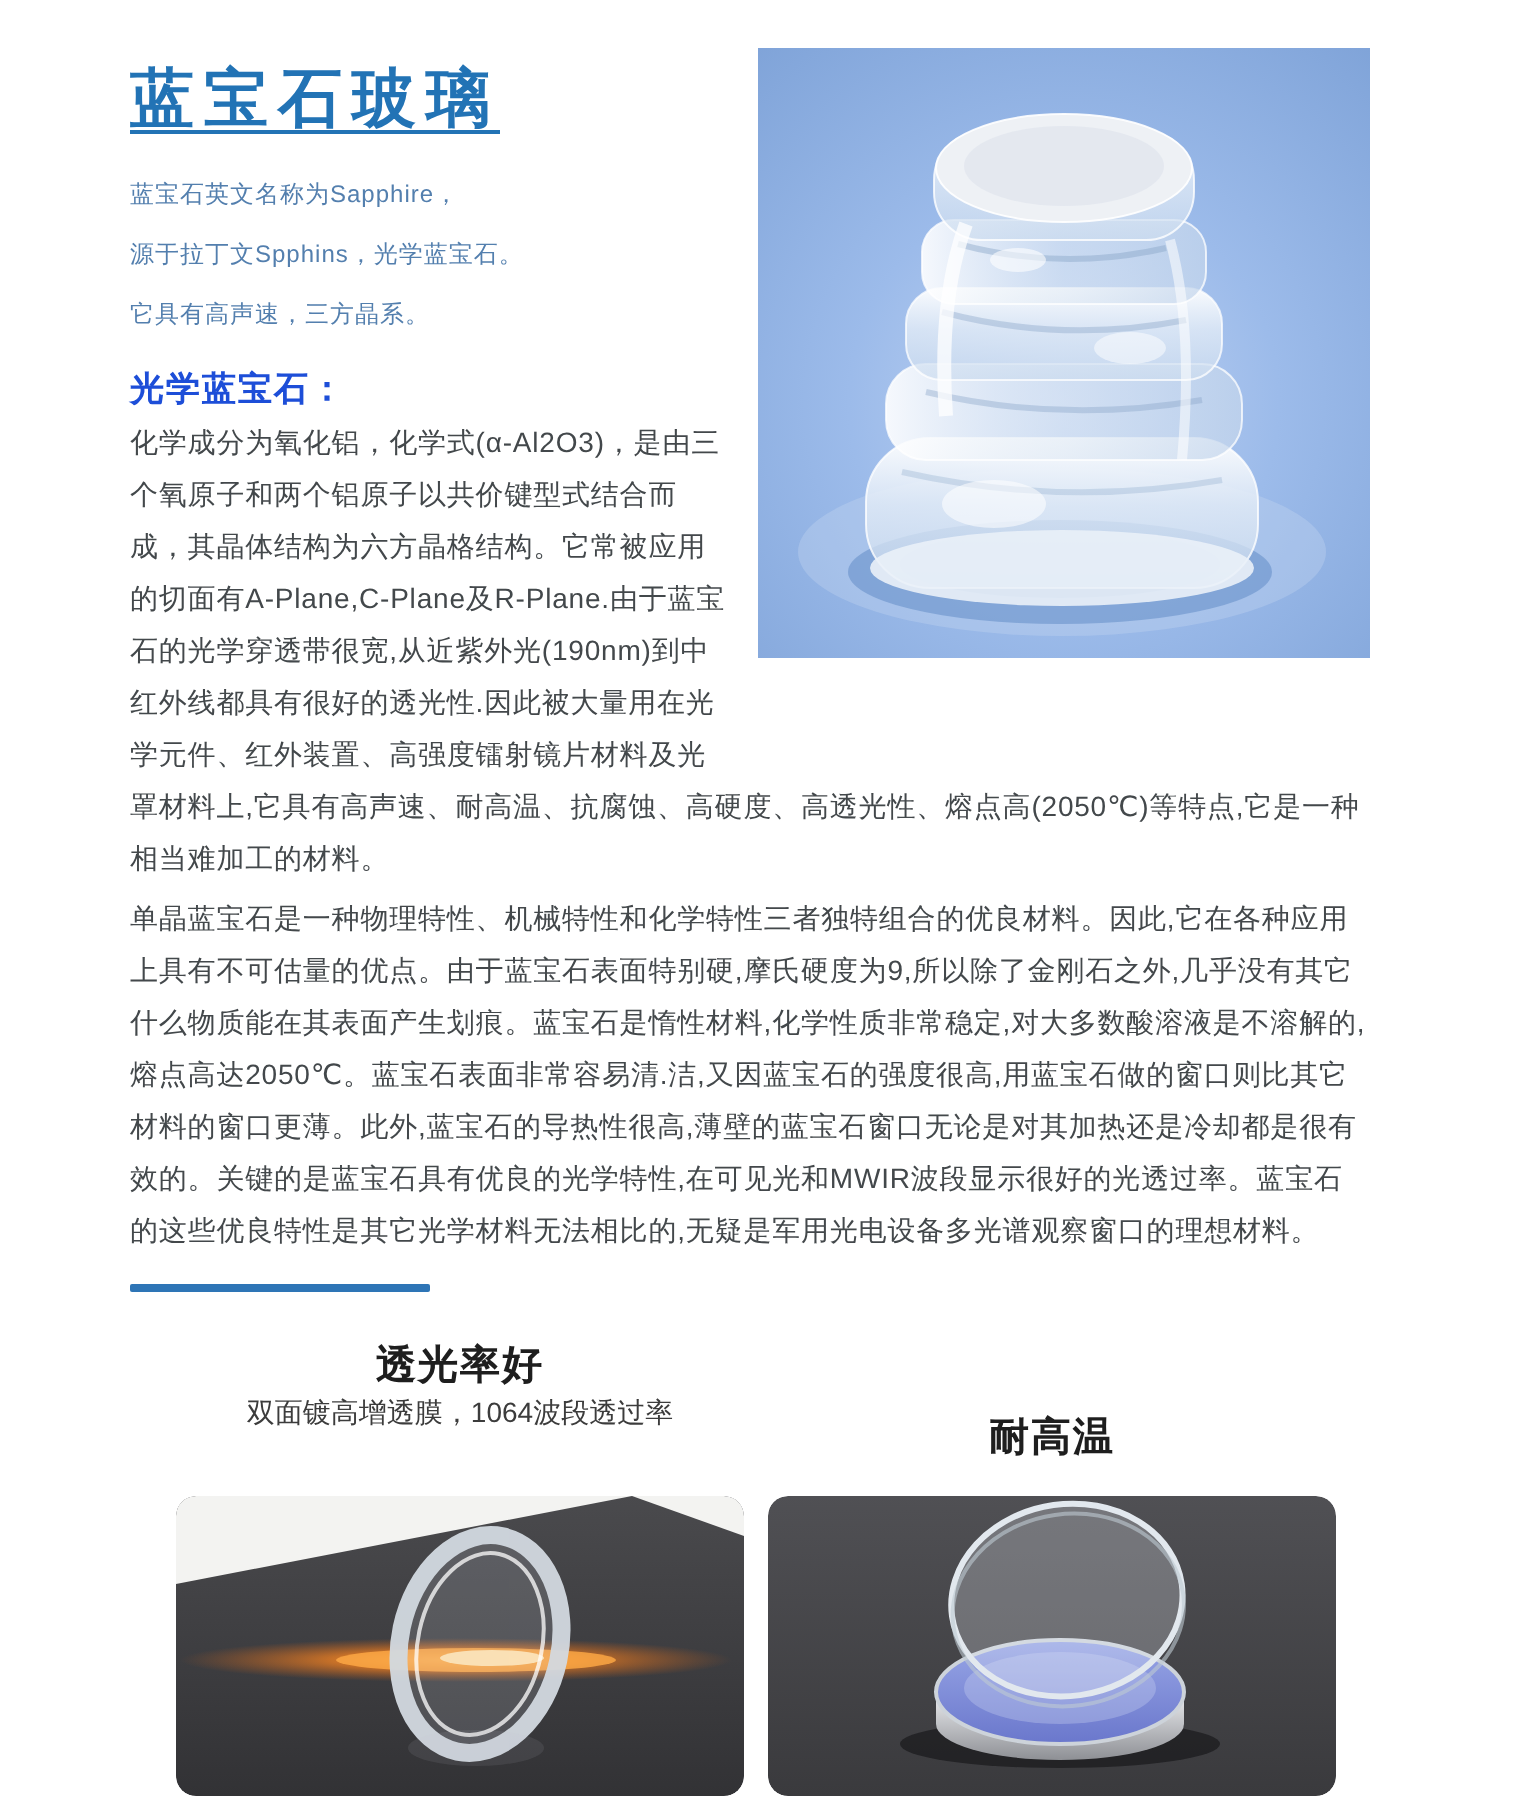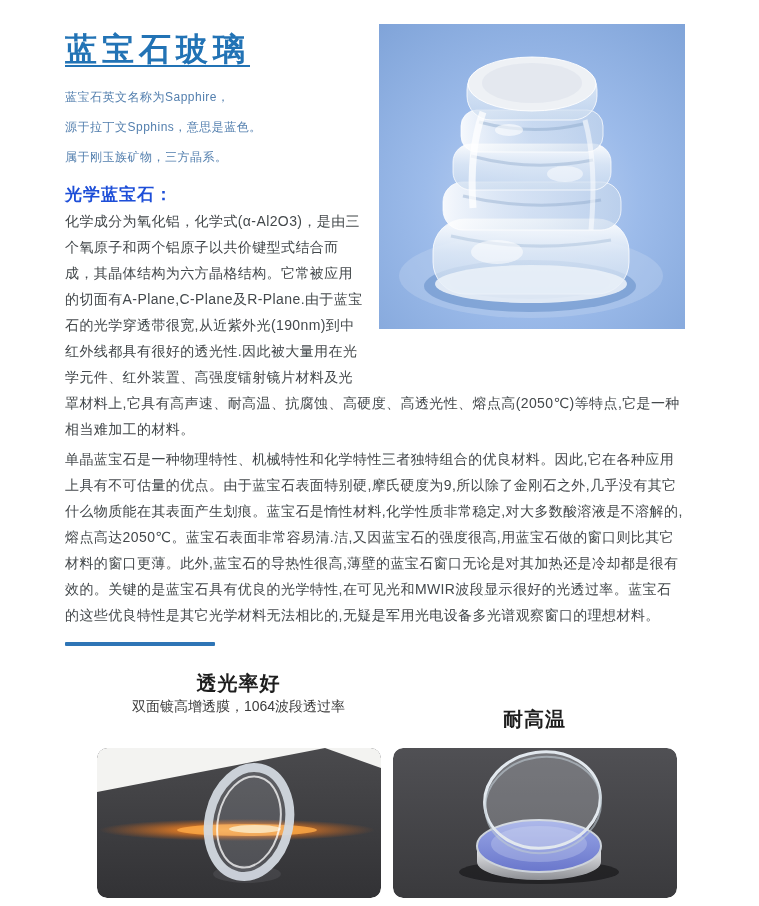--- a/index.html
+++ b/index.html
@@ -26,21 +26,21 @@
     cursor:pointer;
   }
   .intro { margin-top:14px; font-size:12px; line-height:30px; color:#537fae; letter-spacing:0.5px; }
   .section-heading { margin-top:12px; font-size:17px; line-height:22px; font-weight:bold; color:#1d4ed8; letter-spacing:1px; }
   .body-para { font-size:14px; line-height:26px; color:#43484b; letter-spacing:0.4px; }
   .para-1 { margin-top:2px; }
   .para-2 { margin-top:4px; clear:none; }
 
   .divider { margin-top:14px; width:150px; height:4px; background:#2e75b6; border-radius:1px; }
 
-  .features { margin-top:26px; display:flex; gap:12px; padding-left:23px; clear:both;justify-content:center; }
+  .features { margin-top:26px; display:flex; gap:12px; padding-left:23px; clear:both; }
   .feature-col { width:284px; display:flex; flex-direction:column; }
   .feature-head { height:76px; text-align:center; }
   .feature-title { font-size:20px; line-height:22px; font-weight:bold; color:#1e1e1e; letter-spacing:1px; }
   .feature-title.lowered { padding-top:36px; }
   .feature-subtitle { margin-top:4px; font-size:14px; line-height:17px; color:#3c3c3c; }
   .feature-photo { width:284px; height:150px; border-radius:10px; display:block; }
 </style>
 </head>
 <body>
 
@@ -88,22 +88,22 @@
       <path d="M206,96 q12,44 6,110" stroke="#ffffff" stroke-width="5" fill="none" opacity="0.55"></path>
       <ellipse cx="118" cy="228" rx="26" ry="12" fill="#ffffff" opacity="0.55"></ellipse>
       <ellipse cx="186" cy="150" rx="18" ry="8" fill="#ffffff" opacity="0.5"></ellipse>
       <ellipse cx="130" cy="106" rx="14" ry="6" fill="#ffffff" opacity="0.6"></ellipse>
     </svg>
 
     <h1 class="page-title">蓝宝石玻璃</h1>
 
     <div class="intro">
       <div>蓝宝石英文名称为Sapphire，</div>
-      <div>源于拉丁文Spphins，意思是蓝色。</div>
-      <div>属于刚玉族矿物，三方晶系。</div>
+      <div>源于拉丁文Spphins，光学蓝宝石。</div>
+      <div>它具有高声速，三方晶系。</div>
     </div>
 
     <h2 class="section-heading">光学蓝宝石：</h2>
 
     <p class="body-para para-1">化学成分为氧化铝，化学式(α-Al2O3)，是由三个氧原子和两个铝原子以共价键型式结合而成，其晶体结构为六方晶格结构。它常被应用的切面有A-Plane,C-Plane及R-Plane.由于蓝宝石的光学穿透带很宽,从近紫外光(190nm)到中红外线都具有很好的透光性.因此被大量用在光学元件、红外装置、高强度镭射镜片材料及光罩材料上,它具有高声速、耐高温、抗腐蚀、高硬度、高透光性、熔点高(2050℃)等特点,它是一种相当难加工的材料。</p>
 
     <p class="body-para para-2">单晶蓝宝石是一种物理特性、机械特性和化学特性三者独特组合的优良材料。因此,它在各种应用上具有不可估量的优点。由于蓝宝石表面特别硬,摩氏硬度为9,所以除了金刚石之外,几乎没有其它什么物质能在其表面产生划痕。蓝宝石是惰性材料,化学性质非常稳定,对大多数酸溶液是不溶解的,熔点高达2050℃。蓝宝石表面非常容易清.洁,又因蓝宝石的强度很高,用蓝宝石做的窗口则比其它材料的窗口更薄。此外,蓝宝石的导热性很高,薄壁的蓝宝石窗口无论是对其加热还是冷却都是很有效的。关键的是蓝宝石具有优良的光学特性,在可见光和MWIR波段显示很好的光透过率。蓝宝石的这些优良特性是其它光学材料无法相比的,无疑是军用光电设备多光谱观察窗口的理想材料。</p>
 
     <div class="divider"></div>
 

